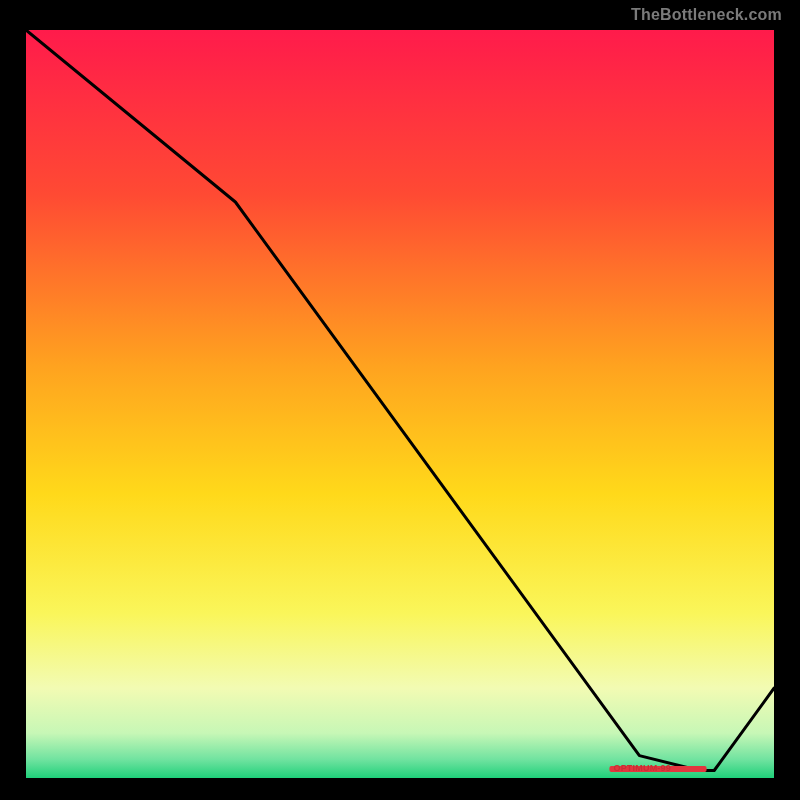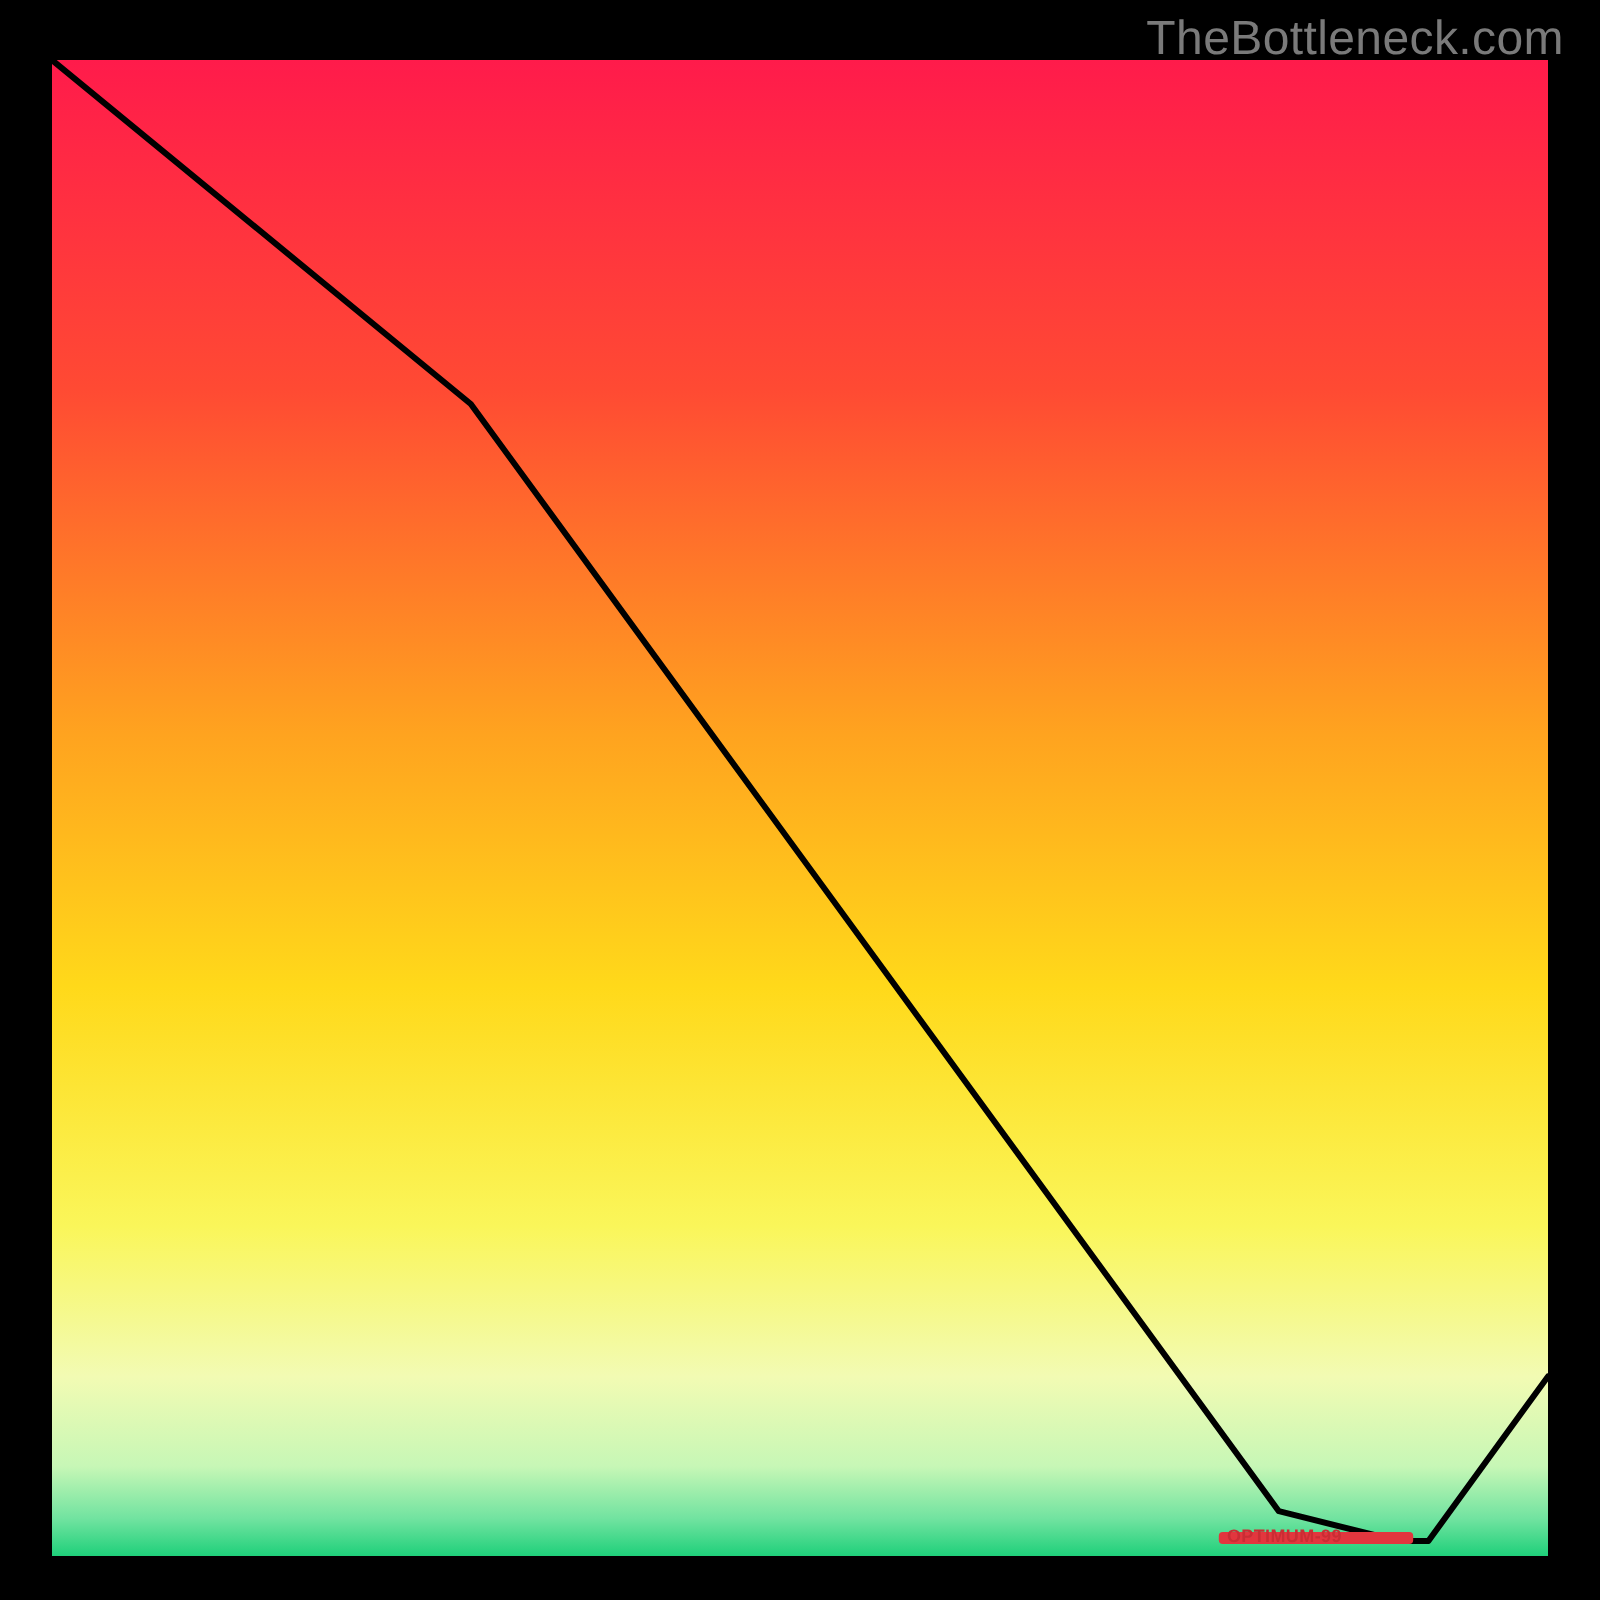--- a/index.html
+++ b/index.html
@@ -15,22 +15,22 @@
     position: relative;
     width: 800px;
     height: 800px;
     background: #000;
   }
   .watermark {
     position: absolute;
     top: 6px;
     right: 18px;
     color: #7a7a7a;
-    font-size: 24px;
-    font-weight: 400;
+    font-size: 16px;
+    font-weight: 700;
     letter-spacing: 0.2px;
     user-select: none;
   }
   .plot-wrap {
     position: absolute;
     left: 26px;
     top: 30px;
     width: 748px;
     height: 748px;
     background: #000;

